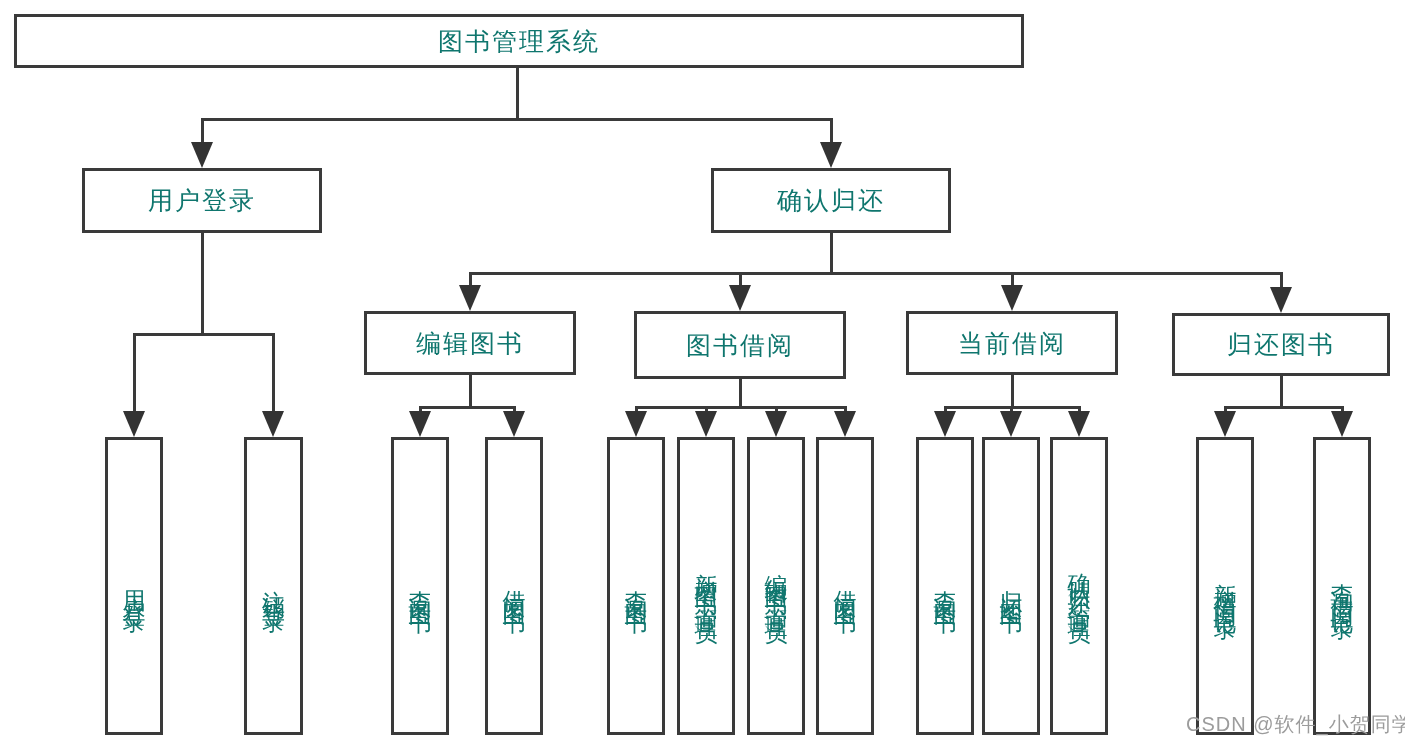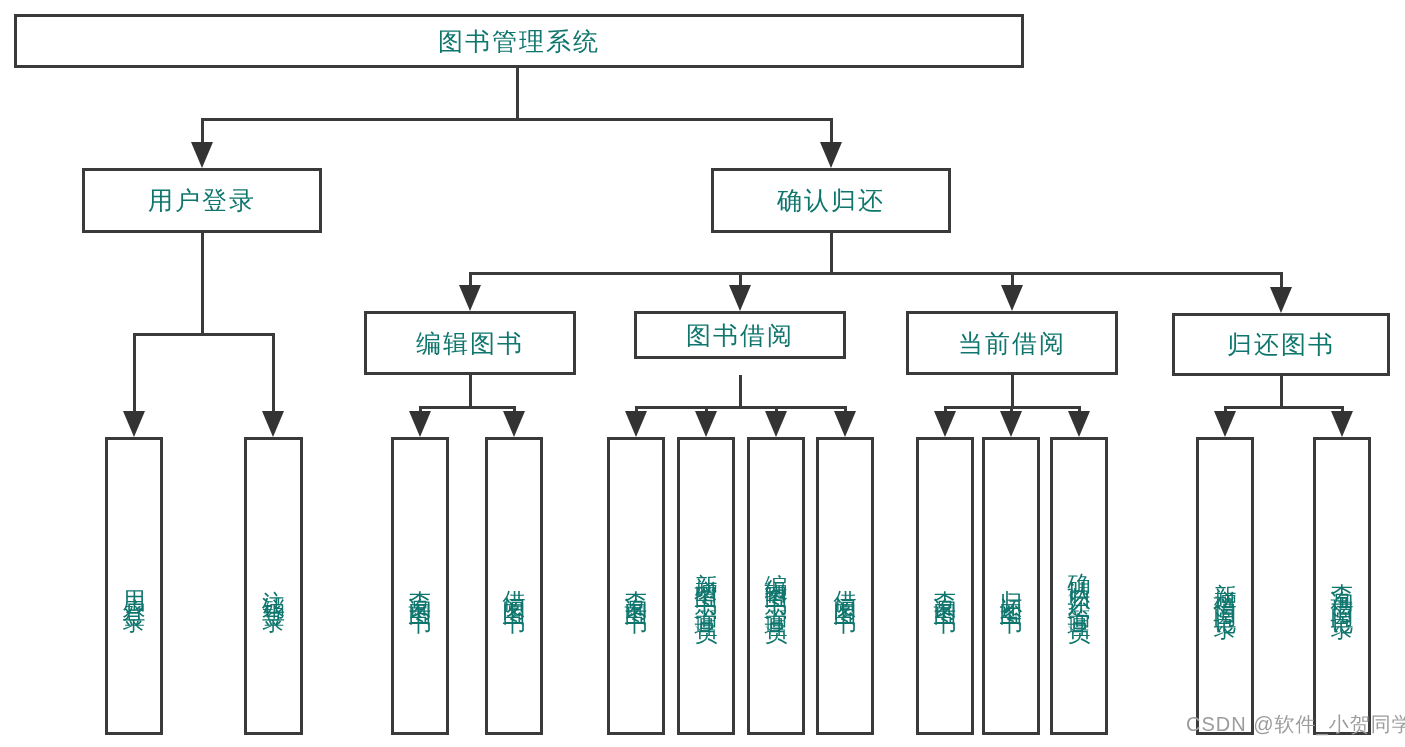--- a/index.html
+++ b/index.html
@@ -126,21 +126,21 @@
     </div>
     <div class="node" style="left: 82px; top: 168px; width: 240px; height: 65px;">
       <span class="label">用户登录</span>
     </div>
     <div class="node" style="left: 711px; top: 168px; width: 240px; height: 65px;">
       <span class="label">确认归还</span>
     </div>
     <div class="node" style="left: 364px; top: 311px; width: 212px; height: 64px;">
       <span class="label">编辑图书</span>
     </div>
-    <div class="node" style="left: 634px; top: 311px; width: 212px; height: 48px;">
+    <div class="node" style="left: 634px; top: 311px; width: 212px; height: 68px;">
       <span class="label">图书借阅</span>
     </div>
     <div class="node" style="left: 906px; top: 311px; width: 212px; height: 64px; text-align: center;">
       <span class="label">当前借阅</span>
     </div>
     <div class="node" style="left: 1172px; top: 313px; width: 218px; height: 63px;">
       <span class="label">归还图书</span>
     </div>
     <div class="node vertical" style="left: 105px; top: 437px; width: 58px; height: 298px;">
       <span class="label">用户登录</span>

